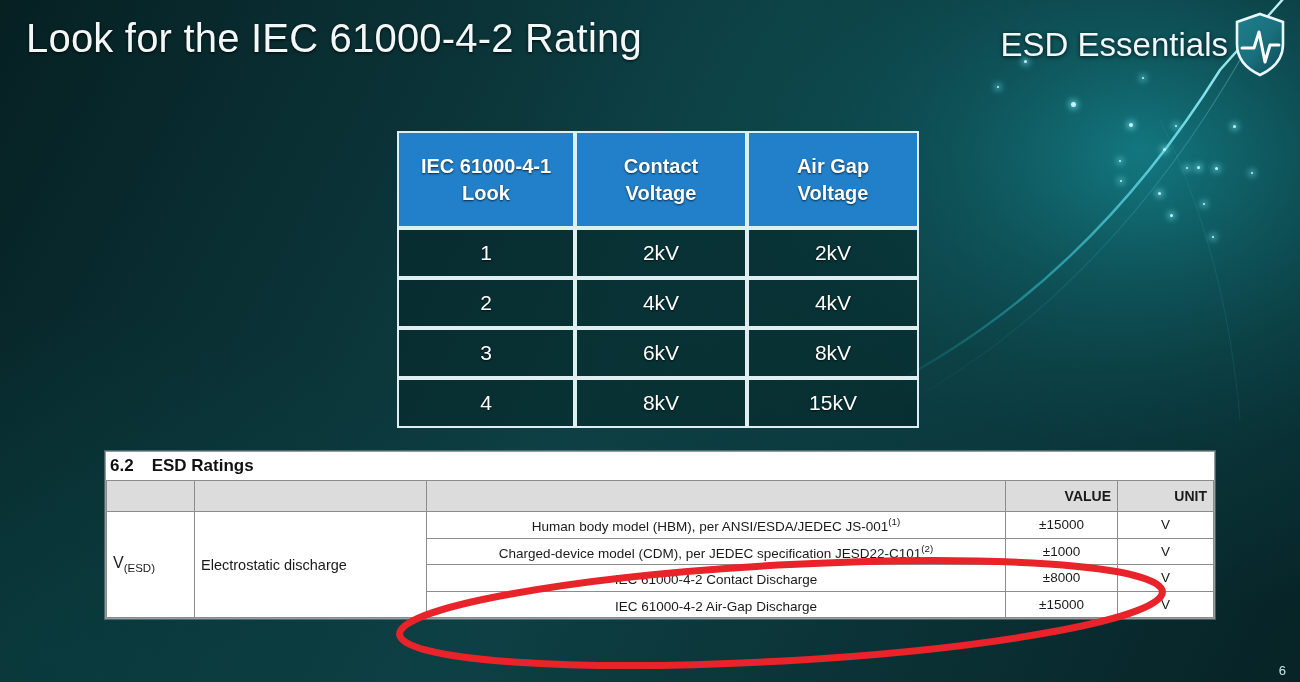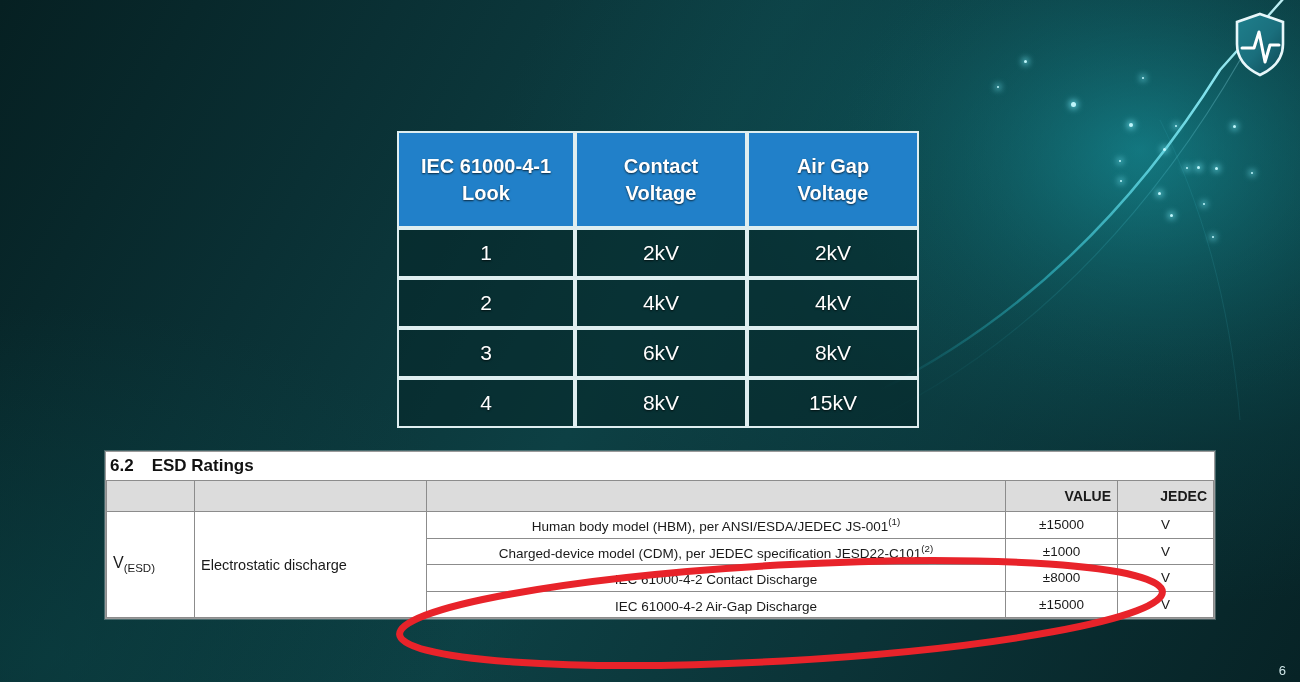--- a/index.html
+++ b/index.html
@@ -211,22 +211,24 @@
     <div class="spark" style="left:1203px;top:203px;width:2px;height:2px;"></div>
     <div class="spark" style="left:1170px;top:214px;width:3px;height:3px;"></div>
     <div class="spark" style="left:1120px;top:180px;width:2px;height:2px;"></div>
     <div class="spark" style="left:1024px;top:60px;width:3px;height:3px;"></div>
     <div class="spark" style="left:1142px;top:77px;width:2px;height:2px;"></div>
     <div class="spark" style="left:1212px;top:236px;width:2px;height:2px;"></div>
     <div class="spark" style="left:1251px;top:172px;width:2px;height:2px;"></div>
     <div class="spark" style="left:997px;top:86px;width:2px;height:2px;"></div>
   </div>
 
+  <div id="title">Look for the IEC 61000-4-2 Rating</div>
 
   <div id="brand">
+    <div id="brand-text">ESD Essentials</div>
     <svg width="52" height="66" viewBox="0 0 52 66">
       <defs>
         <linearGradient id="shGrad" x1="0" y1="0" x2="0.9" y2="1">
           <stop offset="0%" stop-color="#1f7f8c"></stop>
           <stop offset="55%" stop-color="#1a6f7d"></stop>
           <stop offset="100%" stop-color="#0e4b57"></stop>
         </linearGradient>
       </defs>
       <path d="M26 2 L49 10 L49 32 C49 47 39 57 26 63 C13 57 3 47 3 32 L3 10 Z" fill="url(#shGrad)" stroke="#e8f7fa" stroke-width="2.6"></path>
       <path d="M8 36 L20 36 L25 20 L31 50 L36 33 L45 33" fill="none" stroke="#ffffff" stroke-width="3" stroke-linejoin="round" stroke-linecap="round"></path>
@@ -290,21 +292,21 @@
           <col>
           <col style="width:112px">
           <col style="width:96px">
       </colgroup>
       <thead>
         <tr>
           <th class="blank"></th>
           <th class="blank"></th>
           <th class="blank"></th>
           <th>VALUE</th>
-          <th>JEDEC</th>
+          <th>UNIT</th>
         </tr>
       </thead>
       <tbody>
         <tr>
           <td class="sym" rowspan="4"><span>V</span><sub>(ESD)</sub></td>
           <td class="desc" rowspan="4">Electrostatic discharge</td>
           <td class="cond"><span>Human body model (HBM), per ANSI/ESDA/JEDEC JS-001</span><sup>(1)</sup></td>
           <td class="val">±15000</td>
           <td class="unit">V</td>
         </tr>

